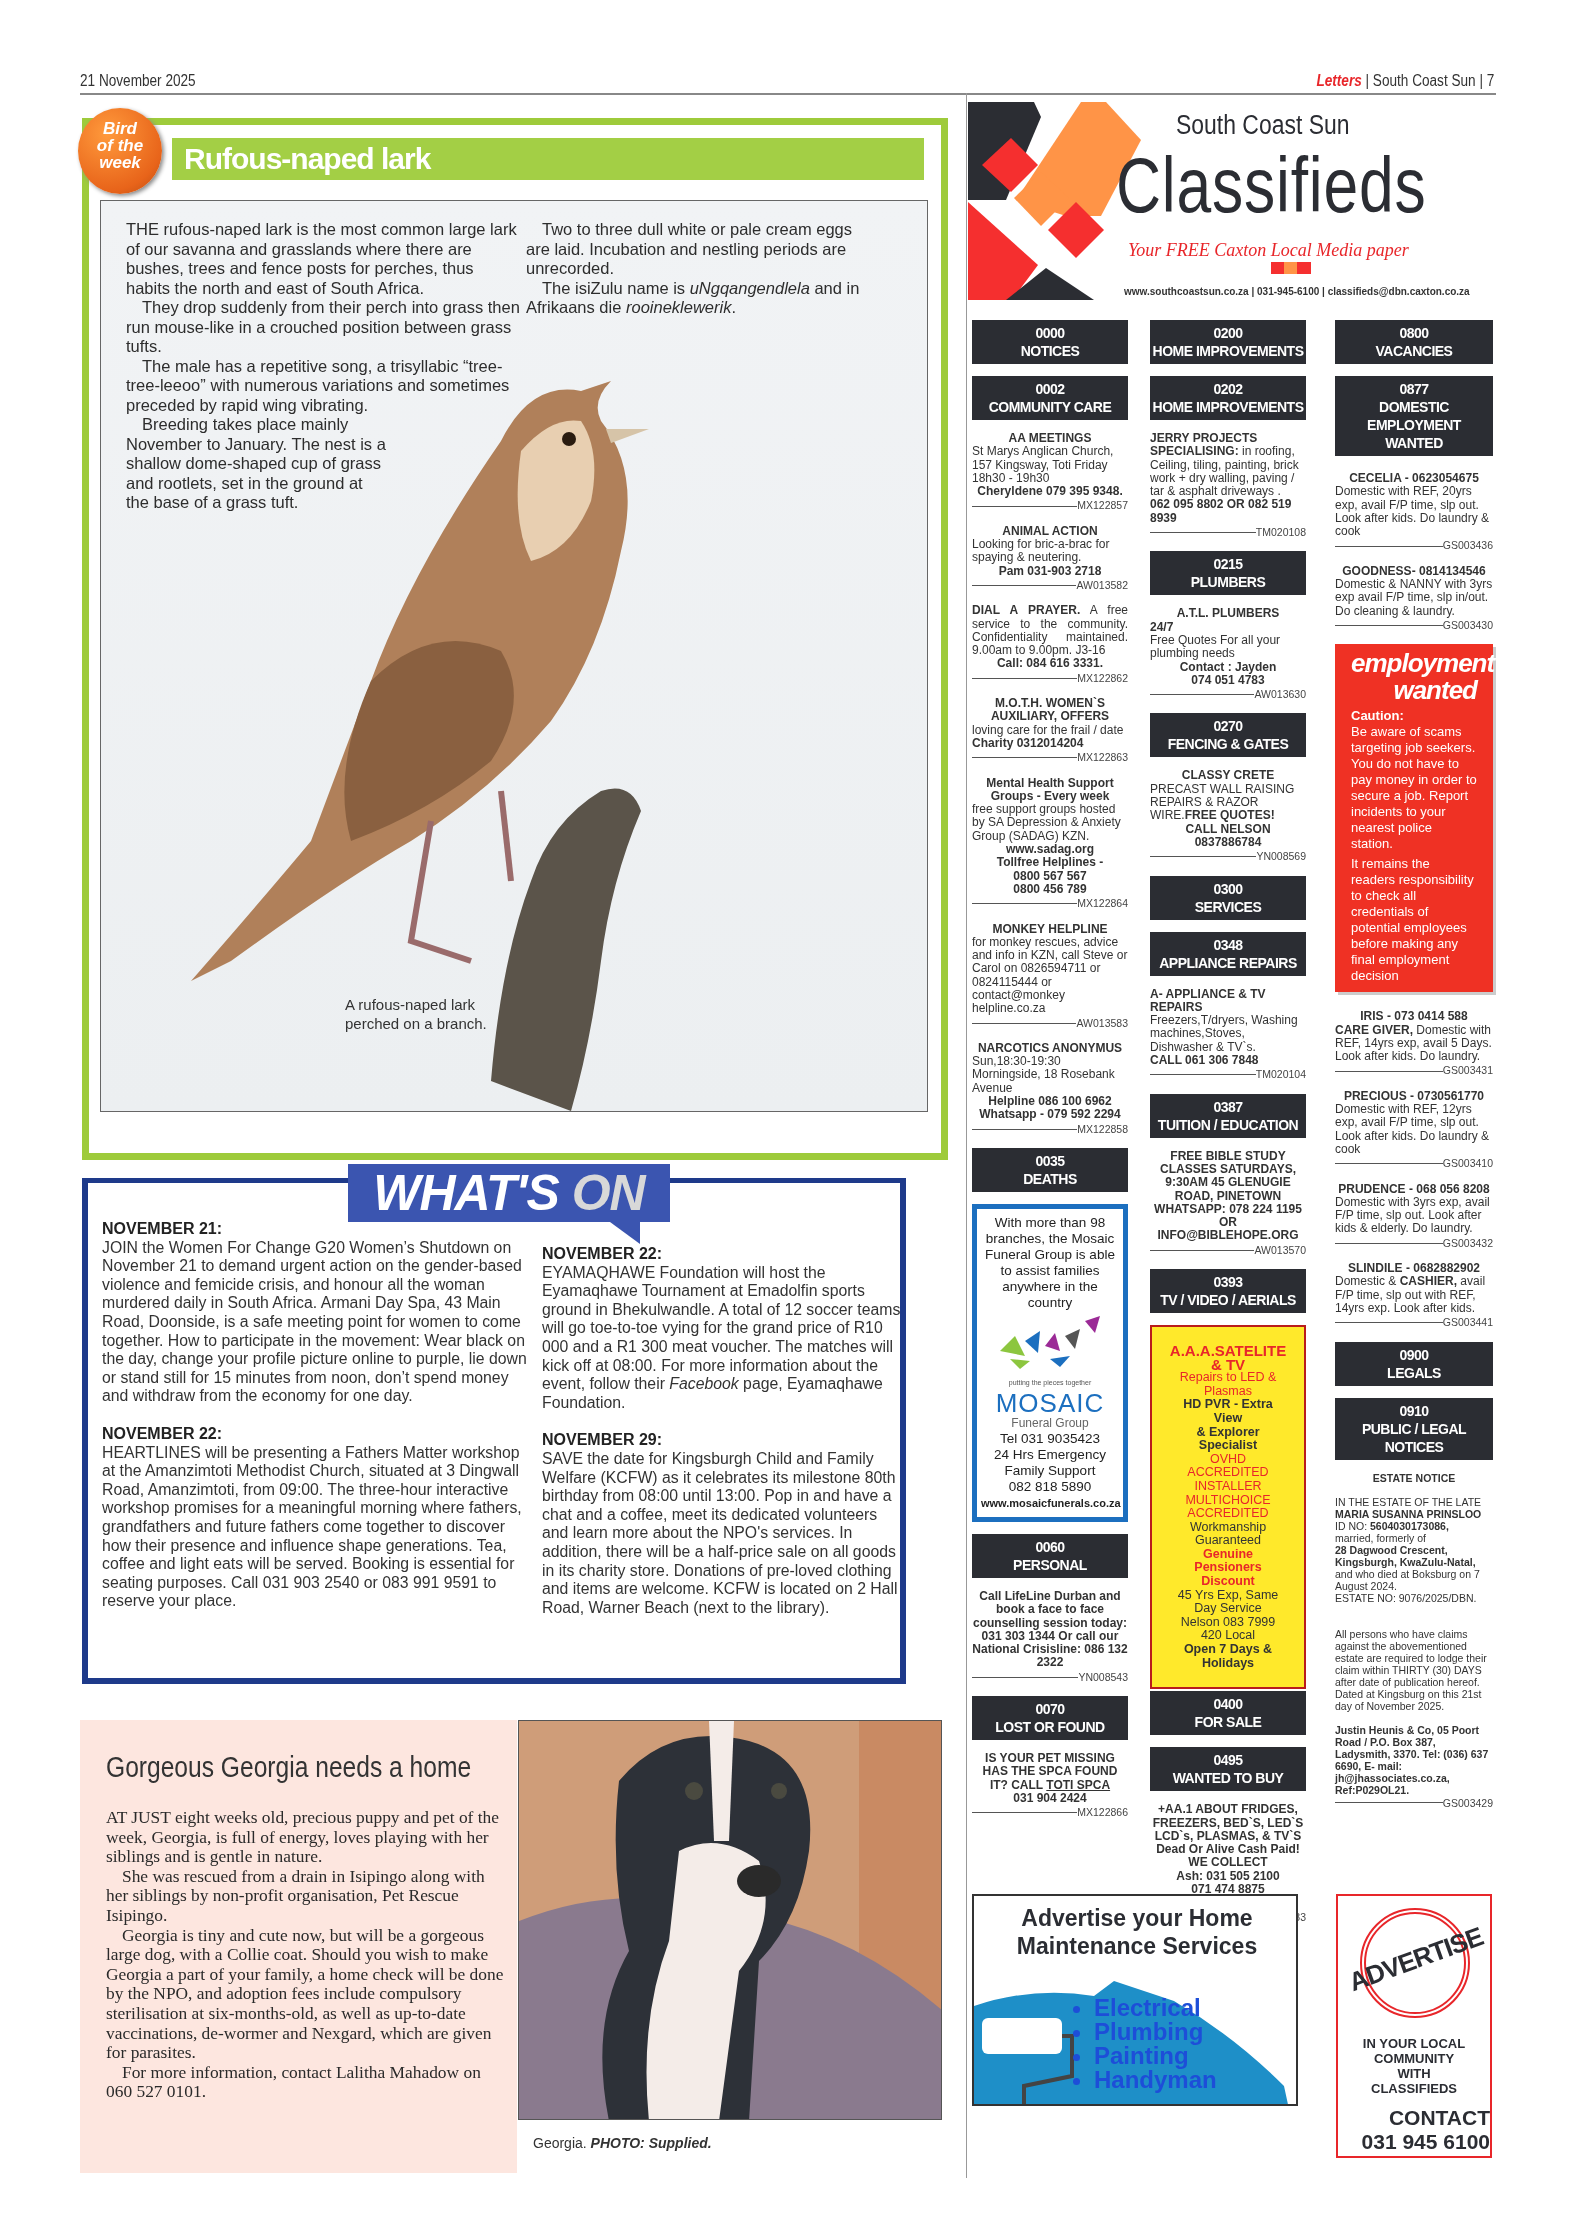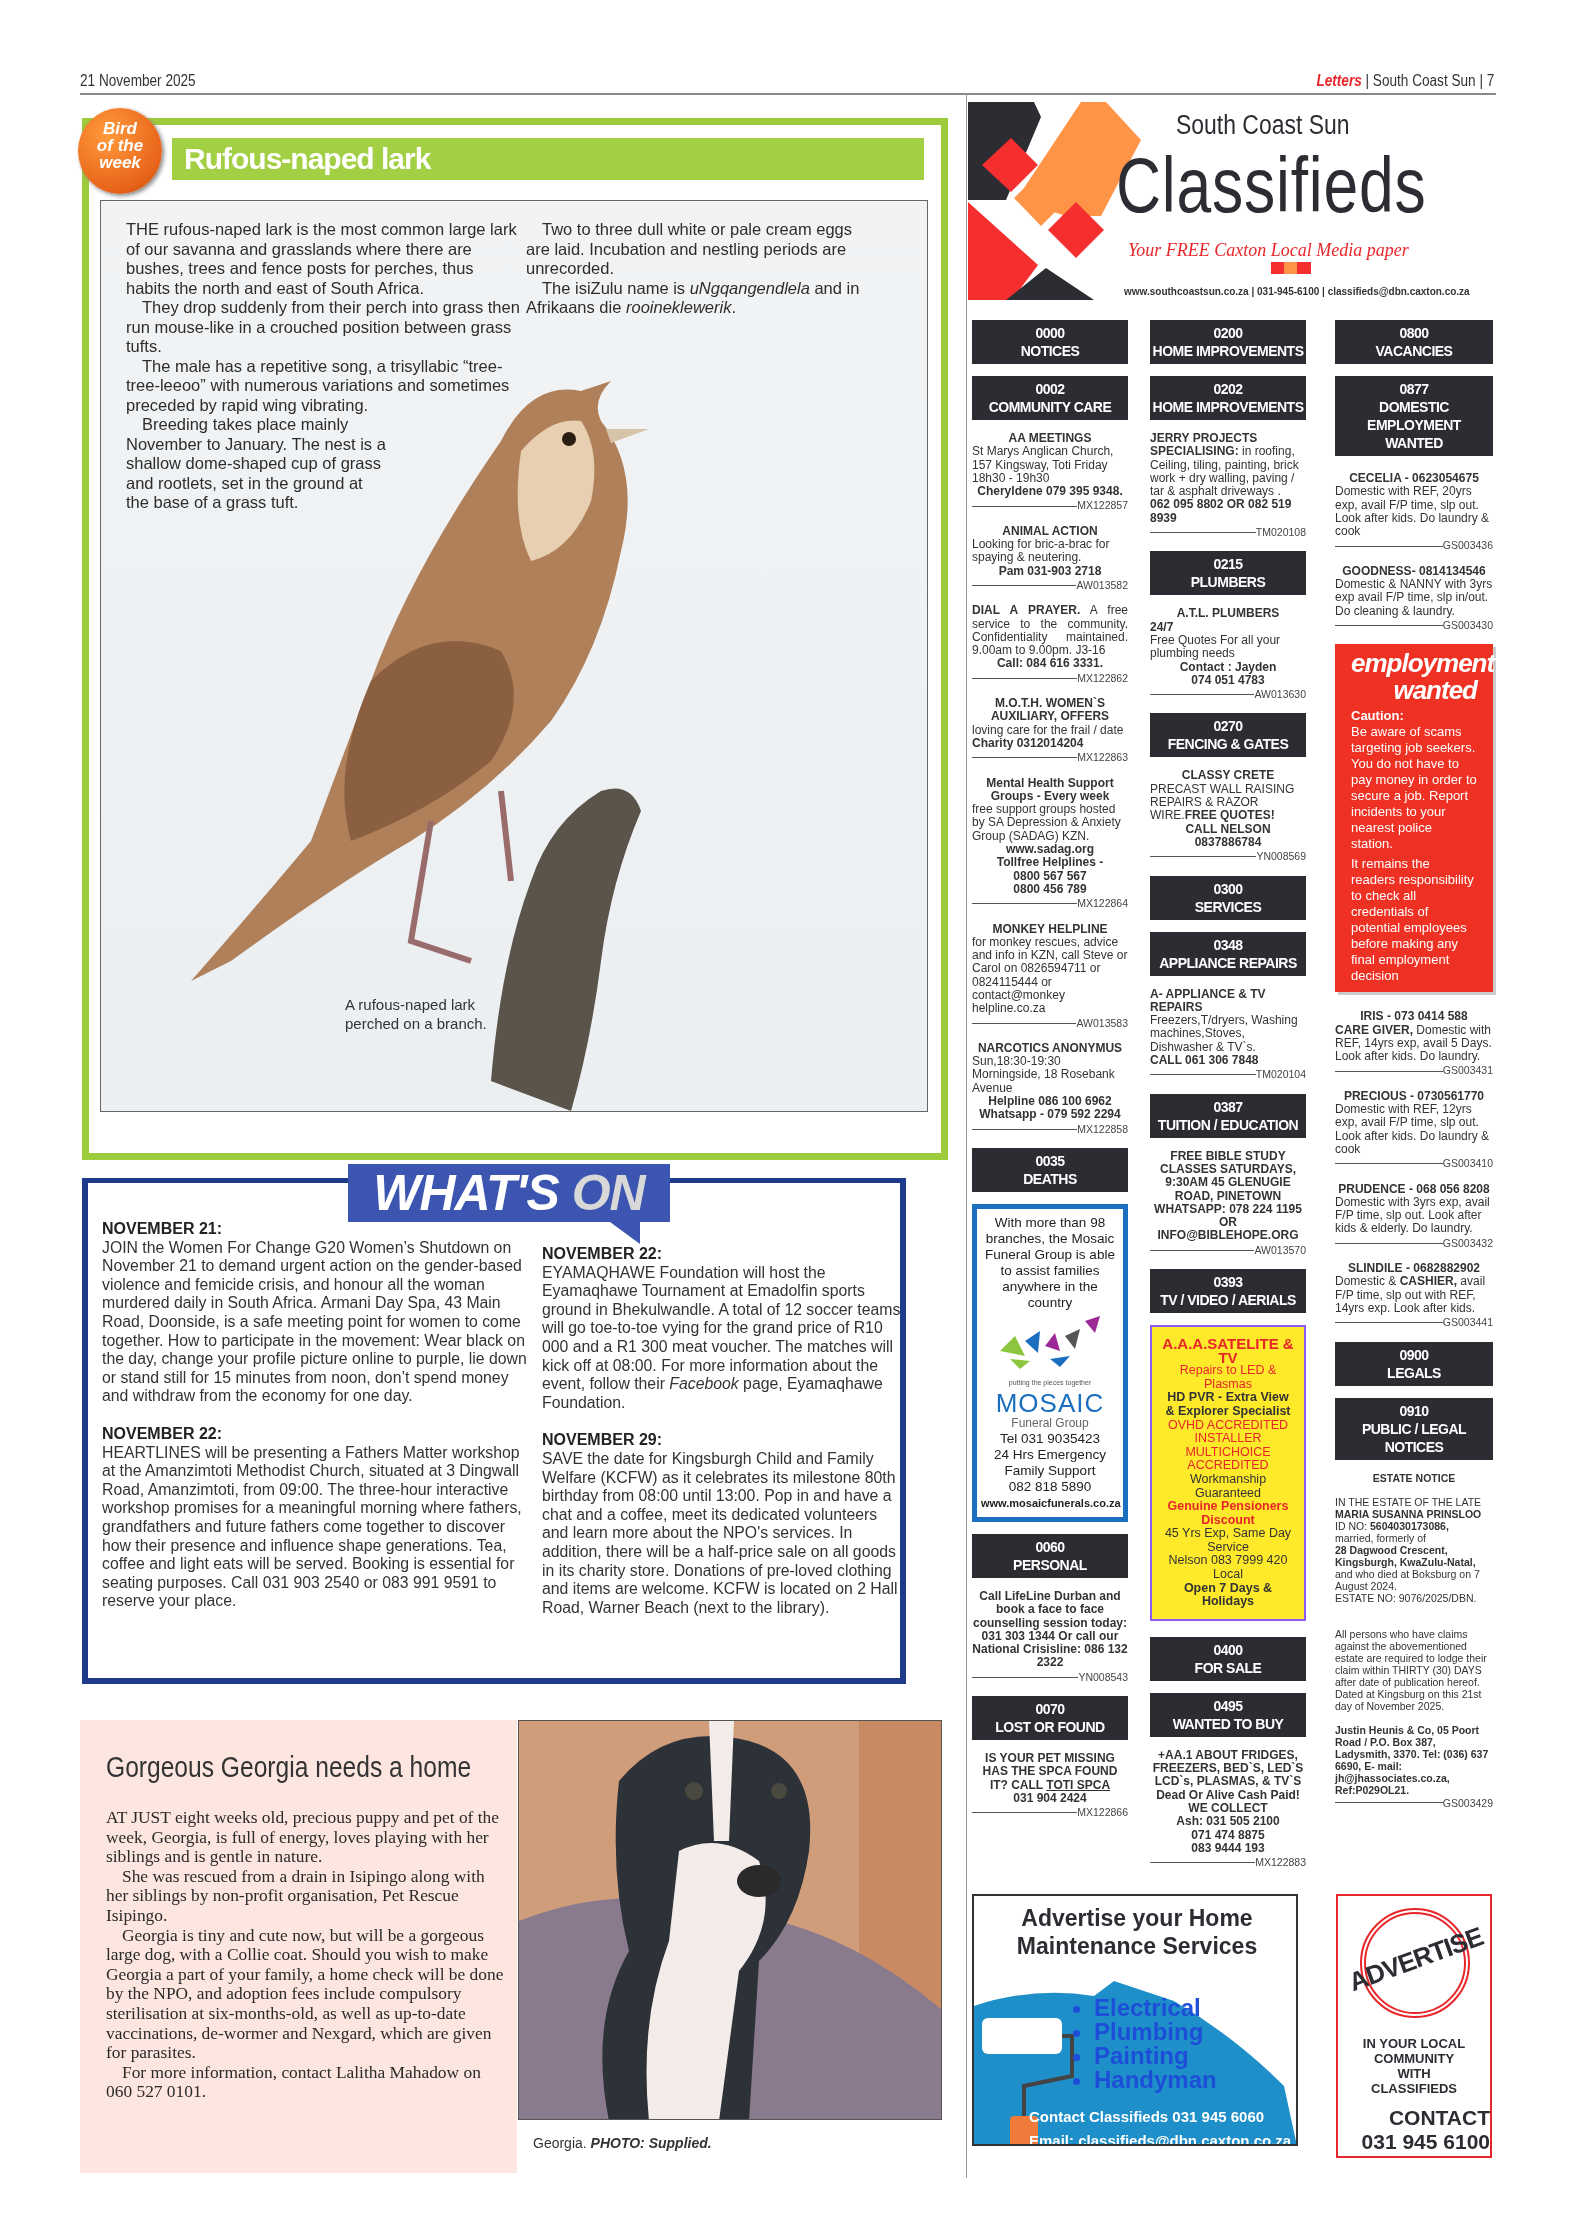--- a/index.html
+++ b/index.html
@@ -49,21 +49,21 @@
 .cat span{display:block}
 .ad{margin-bottom:12px}
 .ad .c{text-align:center}
 .ad b{font-weight:bold}
 .ref{display:flex;align-items:center;font-size:10.5px;color:#444;margin-top:1px}
 .ref:before{content:"";flex:1;height:1px;background:#555;margin-right:0}
 .emp{background:#ef3124;color:#fff;padding:6px 16px 8px;margin-bottom:18px;box-shadow:3px 3px 0 #ccc}
 .emp .t{font-size:26px;font-weight:bold;font-style:italic;text-align:right;line-height:27px;letter-spacing:-1px}
 .emp .b{font-size:13px;line-height:16px;margin-top:4px}
 .mosaic{border:5px solid #1c6fbf;padding:6px 4px;text-align:center;font-size:13.5px;line-height:16px;color:#222;margin-bottom:12px}
-.sat{background:#ffe92b;border:2px solid #8b5cf6;text-align:center;padding:10px;font-size:12.5px;line-height:13.6px;margin-bottom:16px}
+.sat{background:#ffe92b;border:2px solid #b91c1c;text-align:center;padding:17px;font-size:12.5px;line-height:13.6px;margin-bottom:2px}
 .adv-home{border:2px solid #333;background:#fff;overflow:hidden}
 .adv-stamp{border:2px solid #e8262a}
 </style>
 </head>
 <body>
 
 <div class="abs hdr-date">21 November 2025</div>
 <div class="abs hdr-right"><span class="sec">Letters</span> | <span>South Coast Sun</span> | <span>7</span></div>
 <div class="abs hdr-rule"></div>
 <div class="abs vrule"></div>
@@ -418,21 +418,21 @@
     <div>married, formerly of</div>
     <div><b>28 Dagwood Crescent, Kingsburgh, KwaZulu-Natal,</b></div>
     <div>and who died at Boksburg on 7 August 2024.</div>
     <div>ESTATE NO: 9076/2025/DBN.</div>
     <div style="margin-top:24px">All persons who have claims against the abovementioned estate are required to lodge their claim within THIRTY (30) DAYS after date of publication hereof. Dated at Kingsburg on this 21st day of November 2025.</div>
     <div style="margin-top:12px;font-weight:bold">Justin Heunis &amp; Co, 05 Poort Road / P.O. Box 387, Ladysmith, 3370. Tel: (036) 637 6690, E- mail: jh@jhassociates.co.za, Ref:P029OL21.</div>
     <div class="ref">GS003429</div>
   </div>
 </div>
 
-<div class="abs adv-home" style="left:972px;top:1894px;width:326px;height:252px">
+<div class="abs adv-home" style="left:972px;top:1894px;width:326px;height:212px">
   <svg class="abs" style="left:0;top:80px" width="326" height="184" viewBox="0 0 326 184">
     <path d="M0 30 Q60 10 120 20 L140 5 L200 25 Q260 60 310 110 L326 184 L0 184Z" fill="#1e8fc8"></path>
     <rect x="8" y="42" width="80" height="36" rx="6" fill="#fff"></rect>
     <path d="M88 60 L98 60 L98 100 L50 110 L50 140" stroke="#444" stroke-width="4" fill="none"></path>
     <rect x="36" y="140" width="28" height="44" rx="4" fill="#f07a3a"></rect>
   </svg>
   <div class="abs" style="left:0;top:8px;width:326px;text-align:center;font-weight:bold;font-size:23px;line-height:28px;color:#2b2d33">
       <div>Advertise your Home</div>
       <div>Maintenance Services</div>
     </div>

